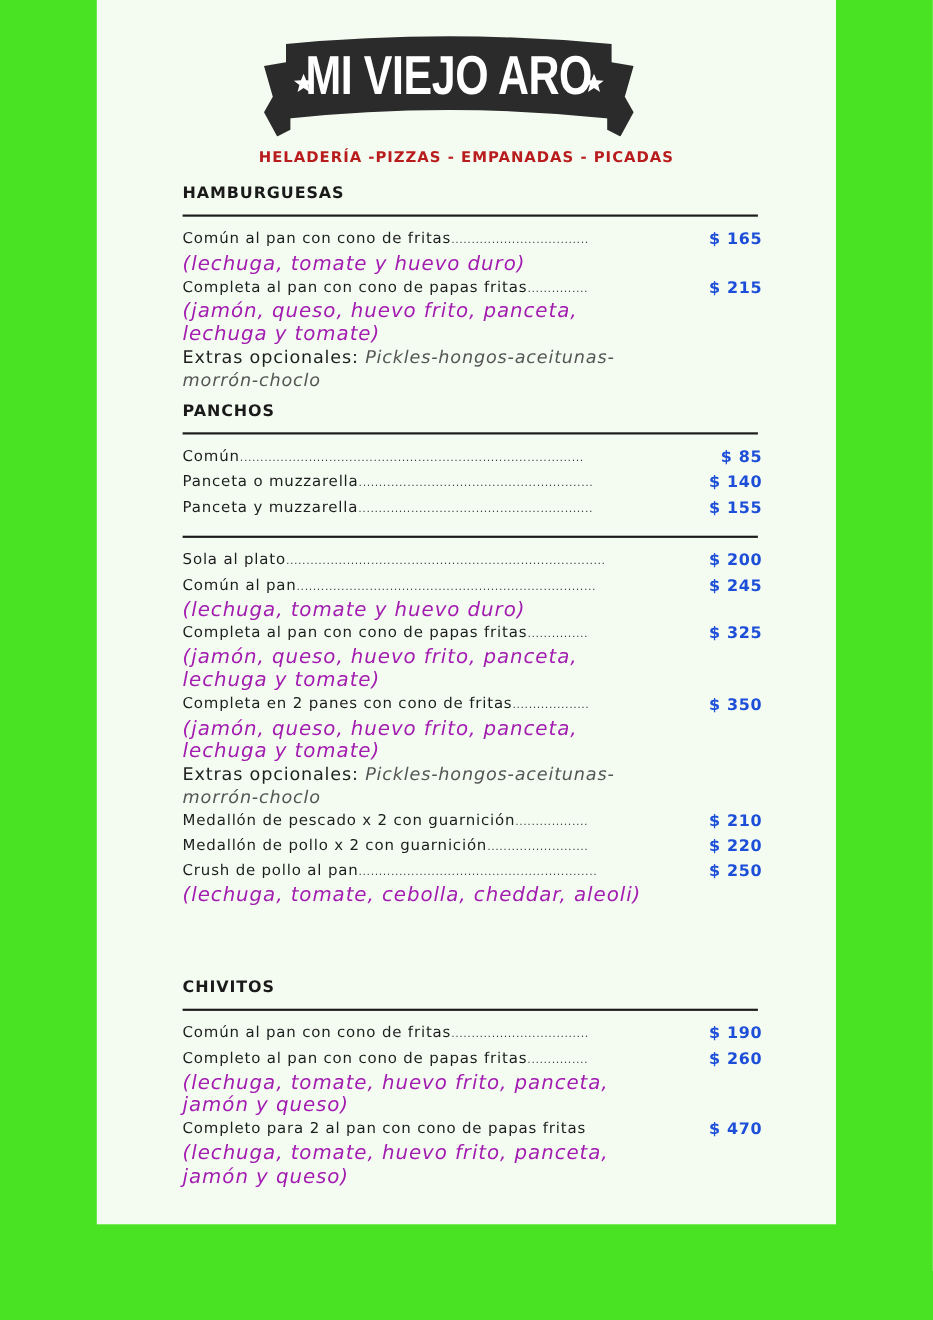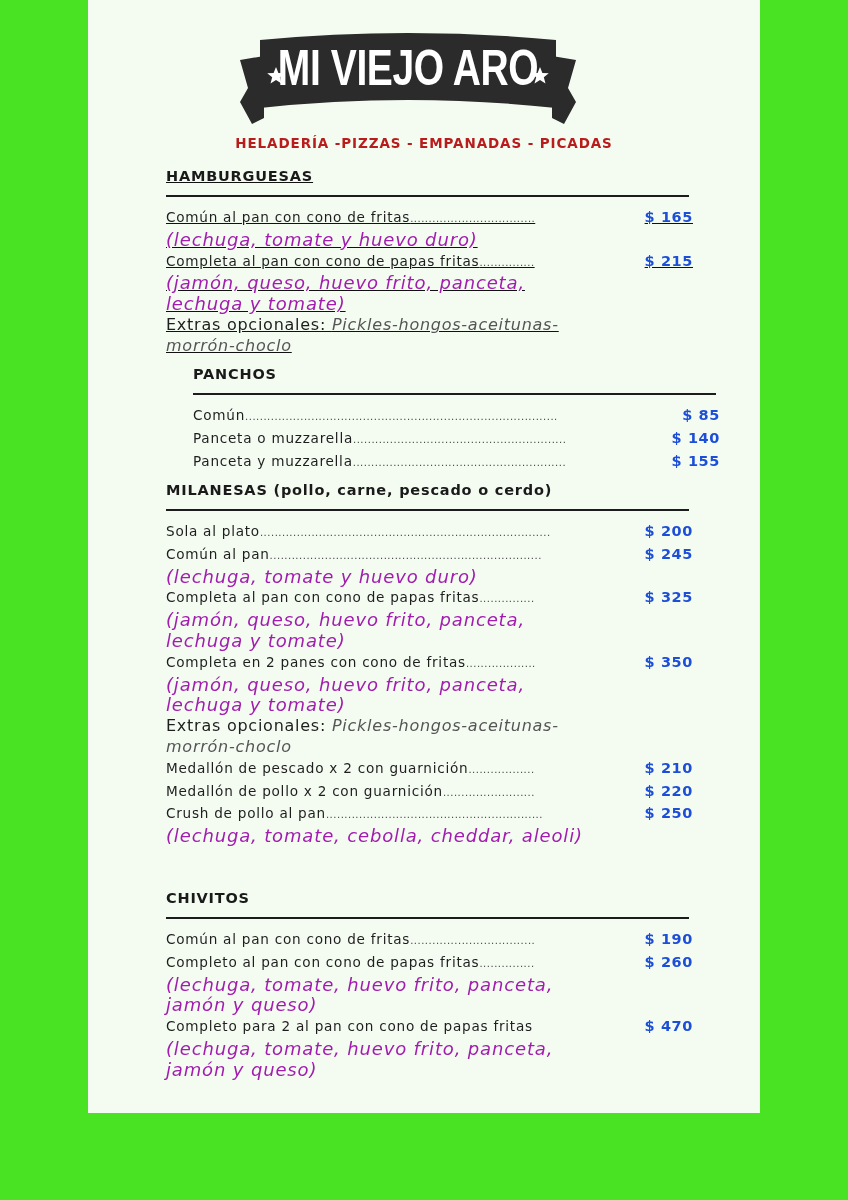--- a/index.html
+++ b/index.html
@@ -50,21 +50,21 @@
     .rule {
       height: 2px;
       background: #1c1c1c;
       width: 523px;
       margin-top: 8px;
       margin-bottom: 10px;
     }
     .item { position: relative; width: 528px; }
     .item-line {
       display: flex;
-      align-items: flex-start;
+      align-items: center;
       font-size: 13.6px;
       letter-spacing: 0.75px;
       line-height: 20.8px;
     }
     .item-name {
       width: 418px;
       white-space: nowrap;
       overflow: hidden;
       color: #1e1e1e;
     }
@@ -115,41 +115,41 @@
     <polygon fill="#ffffff" points="38,39 40.4,45 46.8,45.3 41.8,49.3 43.5,55.6 38,52 32.5,55.6 34.2,49.3 29.2,45.3 35.6,45"></polygon>
     <polygon fill="#ffffff" points="302,39 304.4,45 310.8,45.3 305.8,49.3 307.5,55.6 302,52 296.5,55.6 298.2,49.3 293.2,45.3 299.6,45"></polygon>
   </svg>
   <div style="position:absolute;left:0;top:10px;width:340px;text-align:center;color:#fff;font-family:'Liberation Sans',sans-serif;font-weight:bold;font-size:50px;line-height:60px;letter-spacing:-0.5px;transform:scaleX(0.78);transform-origin:center;">MI VIEJO ARO</div>
 </div>
 
 <div class="subtitle">HELADERÍA -PIZZAS - EMPANADAS - PICADAS</div>
 
 <div class="menu">
 
-  <div class="section" style="top:165px;text-decoration:underline;">
+  <div class="section" style="top:165px;">
     <div class="section-title">HAMBURGUESAS</div>
     <div class="rule"></div>
     <div class="item">
       <div class="item-line">
           <div class="item-name"><span>Común al pan con cono de fritas</span><span class="dots">..................................</span></div>
           <span class="price">$ 165</span>
         </div>
       <div class="desc">(lechuga, tomate y huevo duro)</div>
     </div>
     <div class="item">
       <div class="item-line">
           <div class="item-name"><span>Completa al pan con cono de papas fritas</span><span class="dots">...............</span></div>
           <span class="price">$ 215</span>
         </div>
       <div class="desc">(jamón, queso, huevo frito, panceta, lechuga y tomate)</div>
     </div>
     <div class="extras"><span>Extras opcionales: </span><span class="ex-items">Pickles-hongos-aceitunas-morrón-choclo</span></div>
   </div>
 
-  <div class="section" style="top:363px;margin-left:27px;">
+  <div class="section" style="top:363px;">
     <div class="section-title">PANCHOS</div>
     <div class="rule"></div>
     <div class="item">
       <div class="item-line">
           <div class="item-name"><span>Común</span><span class="dots">.....................................................................................</span></div>
           <span class="price">$ 85</span>
         </div>
     </div>
     <div class="item">
       <div class="item-line">
@@ -159,21 +159,20 @@
     </div>
     <div class="item">
       <div class="item-line">
           <div class="item-name"><span>Panceta y muzzarella</span><span class="dots">..........................................................</span></div>
           <span class="price">$ 155</span>
         </div>
     </div>
   </div>
 
   <div class="section" style="top:479px;">
-    <div class="section-title">MILANESAS (pollo, carne, pescado o cerdo)</div>
     <div class="rule"></div>
     <div class="item">
       <div class="item-line">
           <div class="item-name"><span>Sola al plato</span><span class="dots">...............................................................................</span></div>
           <span class="price">$ 200</span>
         </div>
     </div>
     <div class="item">
       <div class="item-line">
           <div class="item-name"><span>Común al pan</span><span class="dots">..........................................................................</span></div>

